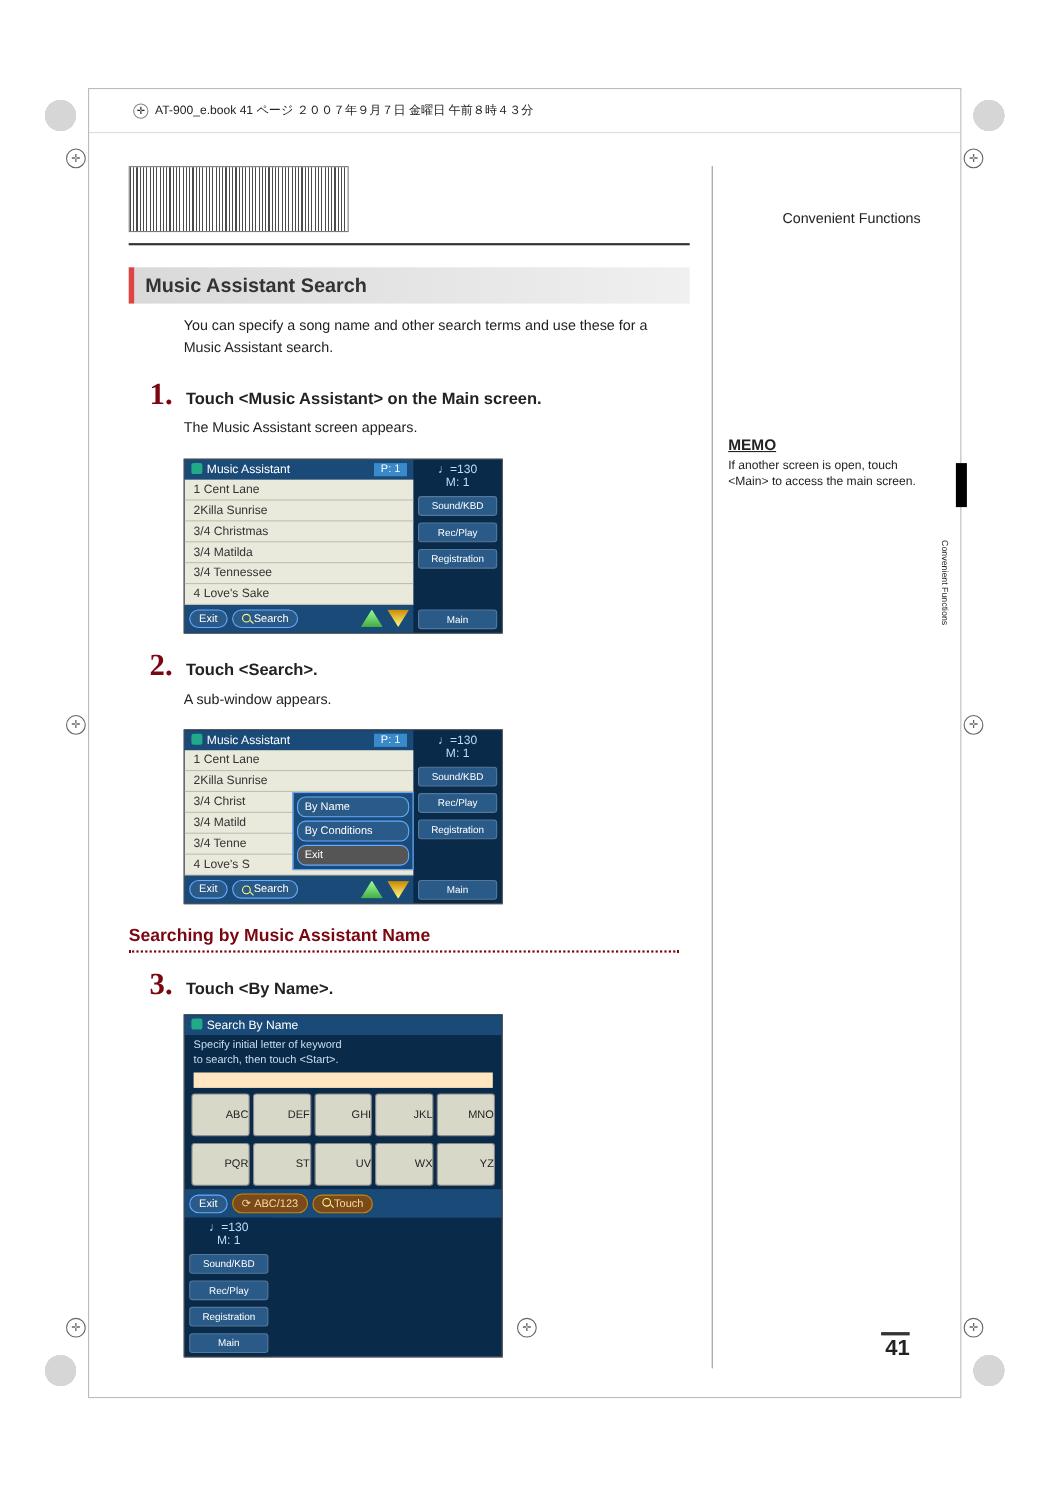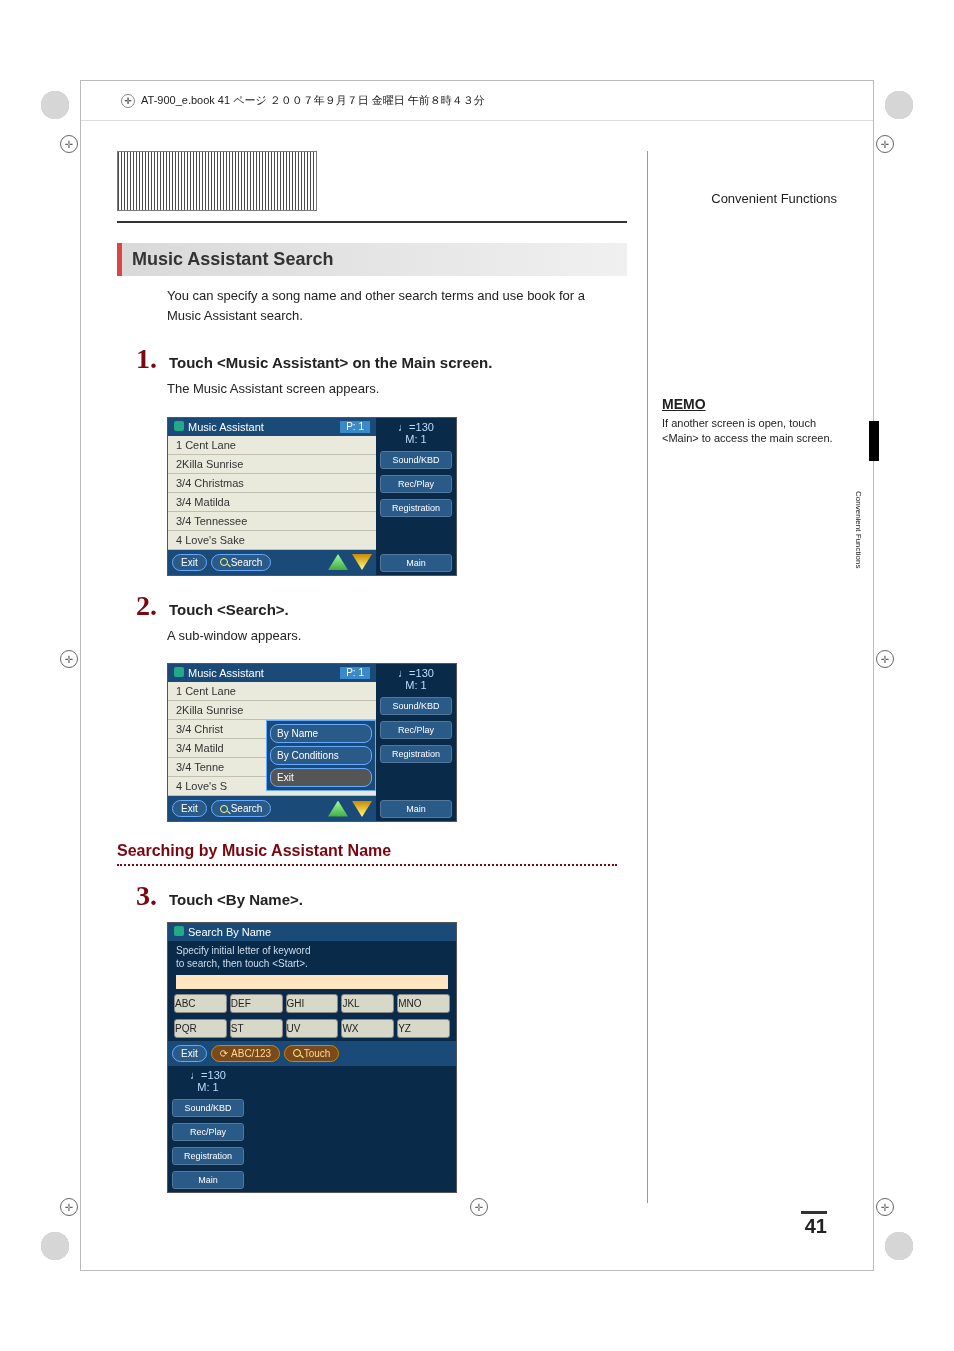--- a/index.html
+++ b/index.html
@@ -90,21 +90,21 @@
   .ss-side-btn { background:#2a5a88; color:#fff; border:1px solid #579; margin:3px 4px; padding:3px 2px; font-size:9px; text-align:center; border-radius:3px;}
   .ss-tempo { color:#bdf; font-size:11px; text-align:center; padding:3px 0; }
   .popup { position:relative; }
   .popup-box { position:absolute; left:98px; top:56px; background:#1a4a78; border:1px solid #6af; width:110px; font-size:10px; }
   .popup-item { background:#2a5a88; color:#fff; margin:3px; padding:3px 6px; border-radius:8px; border:1px solid #6af;}
   .popup-exit { background:#555; }
 
   .kbd-panel .instr { color:#cde; font-size:10px; padding:3px 8px; line-height:1.3; }
   .kbd-panel .inputbar { height:14px; margin:2px 8px; background:#ffe6c0;}
   .kbd-row { display:flex; gap:3px; padding:3px 6px; }
-  .key { flex:1; background:#d8d8c8; border:1px solid #888; text-align:left; font-size:10px; padding:3px 0; border-radius:3px;}
+  .key { flex:1; background:#d8d8c8; border:1px solid #888; text-align:right; font-size:10px; padding:13px 0; border-radius:3px;}
   .ss-btn.orange { background:#7a4a1a; color:#ffd89a; border-color:#c80; }
   .ss-btn.cycle { display:flex; align-items:center; gap:3px;}
   .mag { width:8px;height:8px;border:1px solid #ff8;border-radius:50%; display:inline-block; position:relative;}
   .mag::after{content:'';position:absolute;width:4px;height:1px;background:#ff8;right:-4px;bottom:-1px;transform:rotate(45deg);}
 
   .page-num { position:absolute; bottom: 32px; right: 46px; font-weight:bold; font-size:20px; }
   .page-num-bar { position:absolute; bottom: 56px; right: 46px; width: 26px; height:3px; background:#333;}
 
   .reg-cross { width:14px; height:14px; border:1px solid #888; border-radius:50%; display:inline-flex; align-items:center; justify-content:center; font-size:9px;}
 </style>
@@ -131,21 +131,21 @@
     <span>AT-900_e.book  41 ページ  ２００７年９月７日 金曜日 午前８時４３分</span>
   </div>
 
   <div class="content">
     <div class="main-col">
 
       <div class="device-img"></div>
       <div class="hr-thick"></div>
 
       <div class="h2-bar">Music Assistant Search</div>
-      <div class="body-indent">You can specify a song name and other search terms and use book for a Music Assistant search.</div>
+      <div class="body-indent">You can specify a song name and other search terms and use these for a Music Assistant search.</div>
 
       <div class="step-row">
         <div class="step-num">1.</div>
         <div class="step-text">Touch &lt;Music Assistant&gt; on the Main screen.</div>
       </div>
       <div class="body-indent">The Music Assistant screen appears.</div>
 
       <div class="screenshot">
         <div class="ss-left">
           <div class="ss-title">

